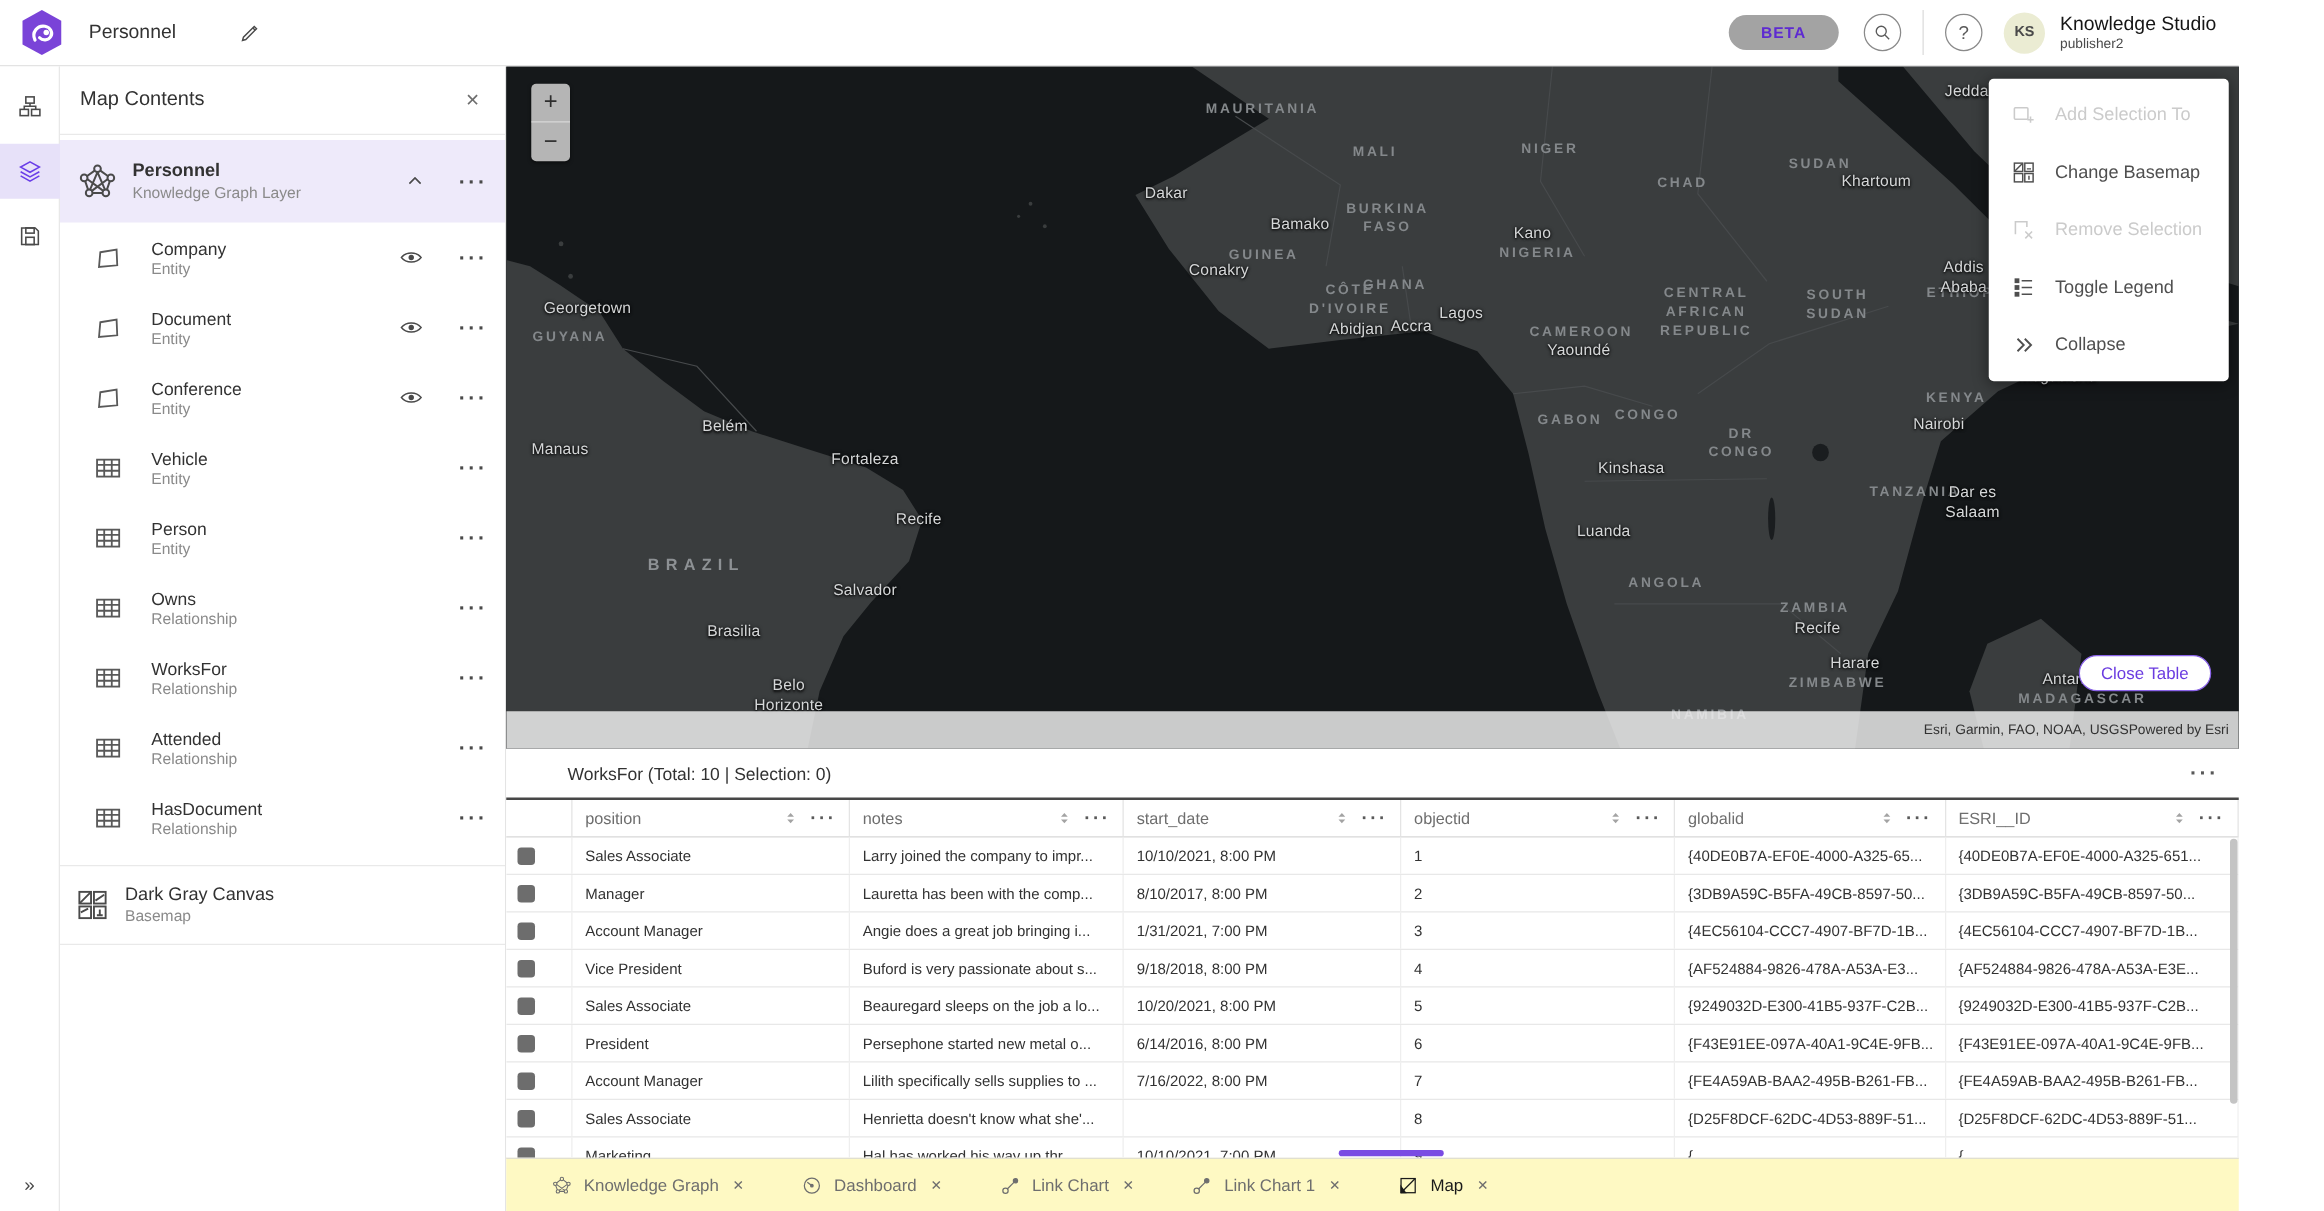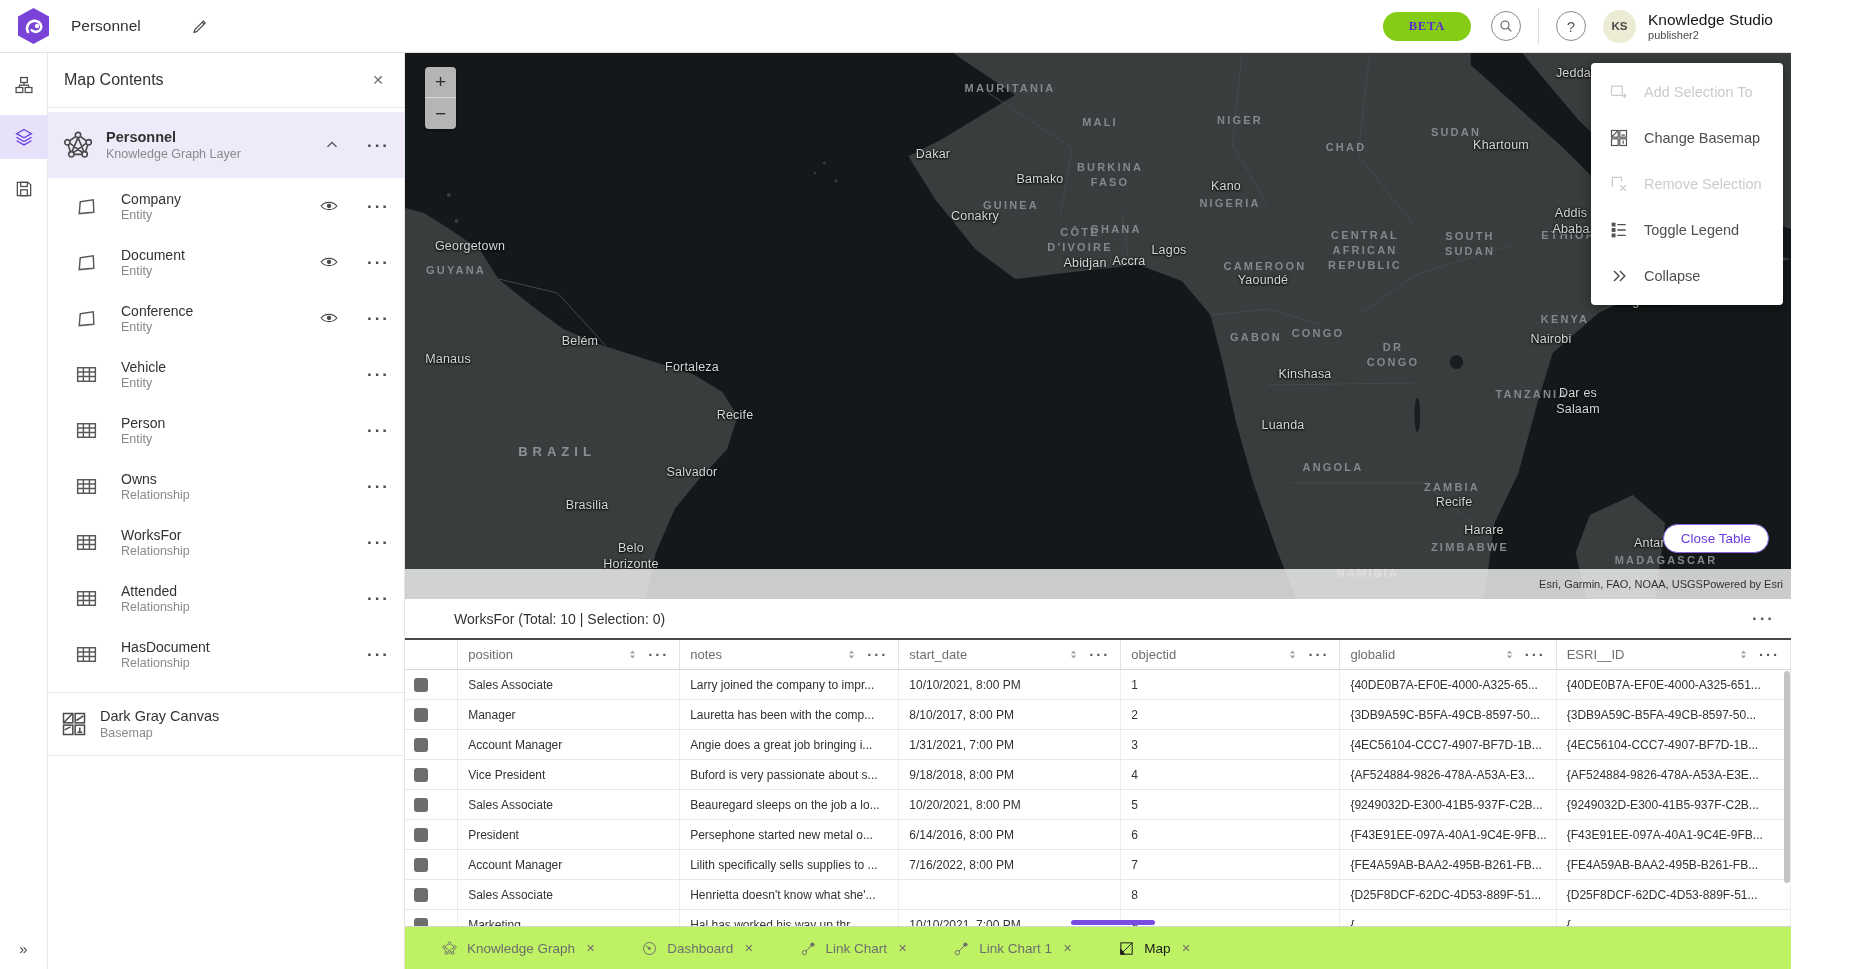--- a/index.html
+++ b/index.html
@@ -7,22 +7,22 @@
   body { font-family:"Liberation Sans", sans-serif; color:#323232; background:#fff; }
   .app { width:1791px; height:969px; display:flex; flex-direction:column; }
 
   
   .topbar { height:53px; display:flex; align-items:center; background:#fff;
             border-bottom:1px solid #e3e3e3; padding:0 0 0 16px; flex:0 0 53px; position:relative; z-index:50;}
   .logo { width:35px; height:38px; margin-right:20px; }
   .apptitle { font-size:15.5px; color:#323232; margin-right:50px; }
   .pencil { width:18px; height:18px; color:#4a4a4a; cursor:pointer;}
   .tb-spacer { flex:1; }
-  .beta { background:#84cc16; color:#5e2ad1; font-weight:bold; font-size:12.5px;
-          letter-spacing:.8px; padding:7px 26px; border-radius:16px; margin-right:20px;font-family:Liberation Serif, serif;}
+  .beta { background:#a3a3a3; color:#5e2ad1; font-weight:bold; font-size:12.5px;
+          letter-spacing:.8px; padding:7px 26px; border-radius:16px; margin-right:20px;}
   .circle-btn { width:30px; height:30px; border:1px solid #8a8a8a; border-radius:50%;
           display:flex; align-items:center; justify-content:center; color:#595959; margin-right:17px;}
   .tb-divider { width:1px; height:36px; background:#dcdcdc; margin-right:17px;}
   .avatar { width:33px; height:33px; border-radius:50%; background:#ebecd3; color:#4a4a4a;
           font-size:11.5px; font-weight:bold; display:flex; align-items:center; justify-content:center; margin-right:12px;}
   .product { line-height:1.15; margin-right:18px; }
   .product .p1 { font-size:15.5px; color:#151515; }
   .product .p2 { font-size:11px; color:#4a4a4a; }
 
   .main { flex:1; display:flex; min-height:0; }
@@ -104,21 +104,21 @@
   .t-row { height:30px; display:flex; border-bottom:1px solid #e8e8e8; font-size:12px; color:#323232;}
   .td { display:flex; align-items:center; padding:0 10px; border-right:1px solid #eeeeee;
         overflow:hidden; white-space:nowrap;}
   .td-check { justify-content:flex-start; padding-left:9px;}
   .checkbox { width:14px; height:14px; background:#6d6d6d; border-radius:3px; cursor:pointer;}
   .vscroll { position:absolute; right:1px; top:72px; width:6px; height:253px;}
   .vthumb { width:6px; height:212px; background:#c4c4c4; border-radius:3px;}
   .hthumb { position:absolute; bottom:1px; left:666px; width:84px; height:5px; background:#7a4ce3; border-radius:3px; cursor:pointer;}
 
   
-  .tabbar { flex:0 0 43px; border-top:1px solid #d6d6d6; background:#bef264; display:flex; align-items:center; padding-left:14px;}
+  .tabbar { flex:0 0 43px; border-top:1px solid #d6d6d6; background:#fef9c3; display:flex; align-items:center; padding-left:14px;}
   .tab { display:flex; align-items:center; gap:9px; padding:0 22px; height:100%; cursor:pointer; color:#6e6e6e;}
   .tab-label { font-size:13.5px; }
   .tab-close { font-size:11px; color:#6e6e6e; padding:2px; cursor:pointer;}
   .tab.active { color:#1a1a1a; }
   .tab.active .tab-label { color:#1a1a1a; }
   .tab-icon { width:17px; height:17px; display:flex;}
   .tab-icon svg { width:17px; height:17px;}
 </style>
 </head>
 <body>

